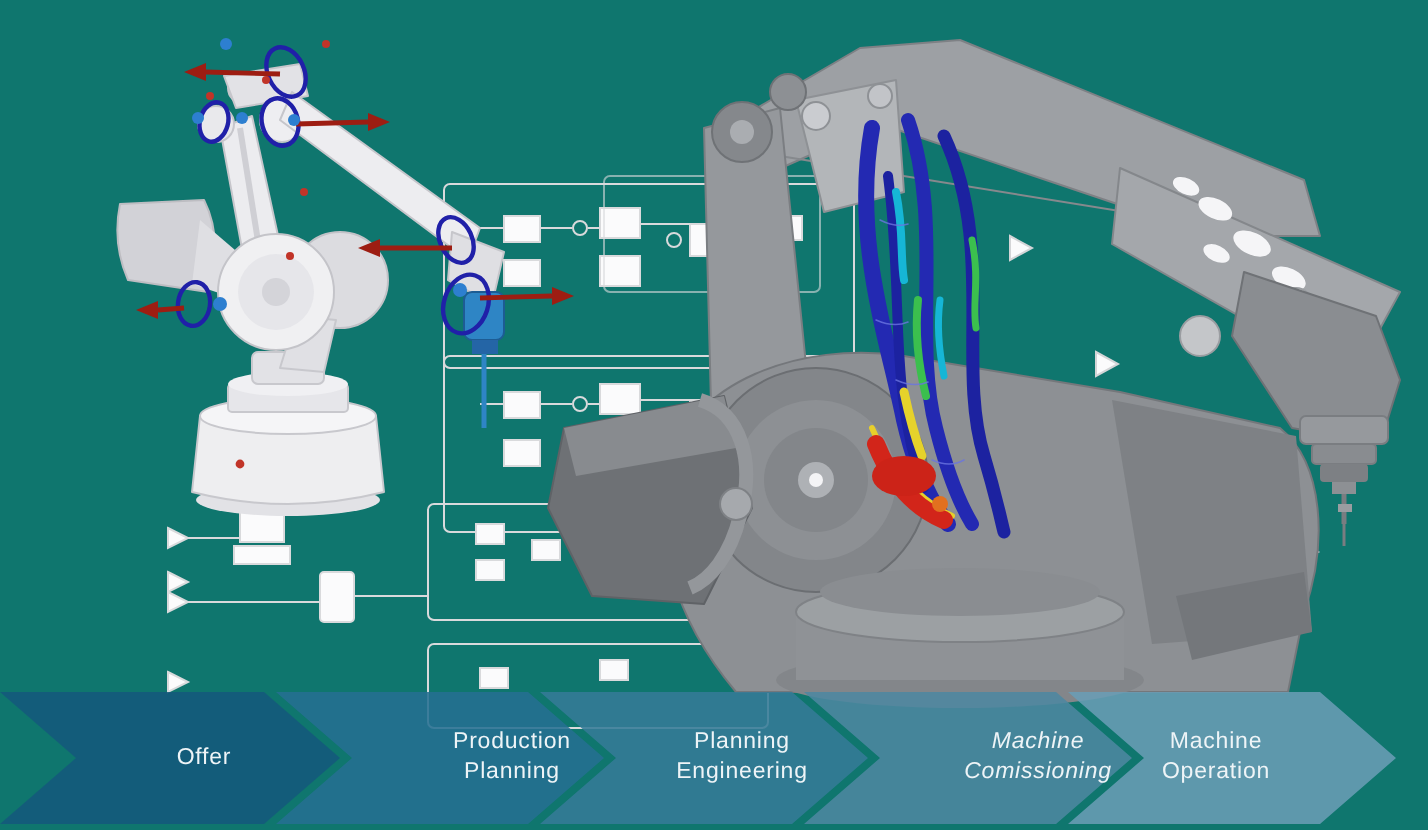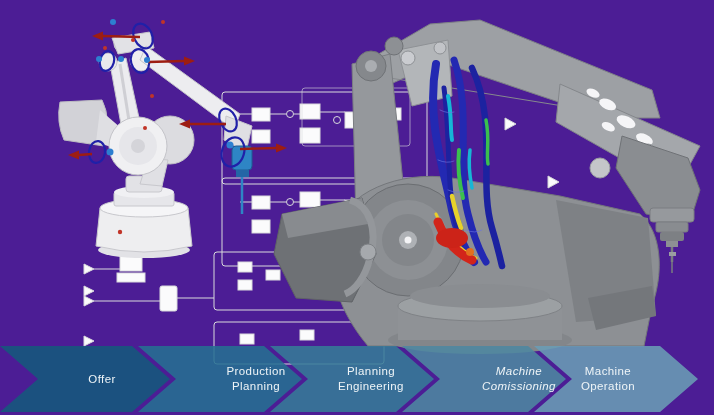--- a/index.html
+++ b/index.html
@@ -1,17 +1,17 @@
 <!DOCTYPE html>
 <html><head>
 <meta charset="utf-8">
 <style>
   html,body{margin:0;padding:0;background:#fff;}
   .stage{
-    position:relative;width:714px;height:415px;overflow:hidden;background:#4c1d95;
+    position:relative;width:714px;height:415px;overflow:hidden;background:#0f766e;
     font-family:"Liberation Sans", sans-serif;
   }
   .scene{position:absolute;left:0;top:0;}
   .chev-labels{position:absolute;left:0;top:0;width:714px;height:415px;pointer-events:none;}
   .chev-label{
     position:absolute;top:346px;height:66px;display:flex;align-items:center;justify-content:center;
     text-align:center;color:#eef4f7;font-size:11.5px;line-height:1.3;letter-spacing:.4px;font-weight:400;
   }
   .chev-label span{display:inline-block;max-width:100px;}
 </style>

